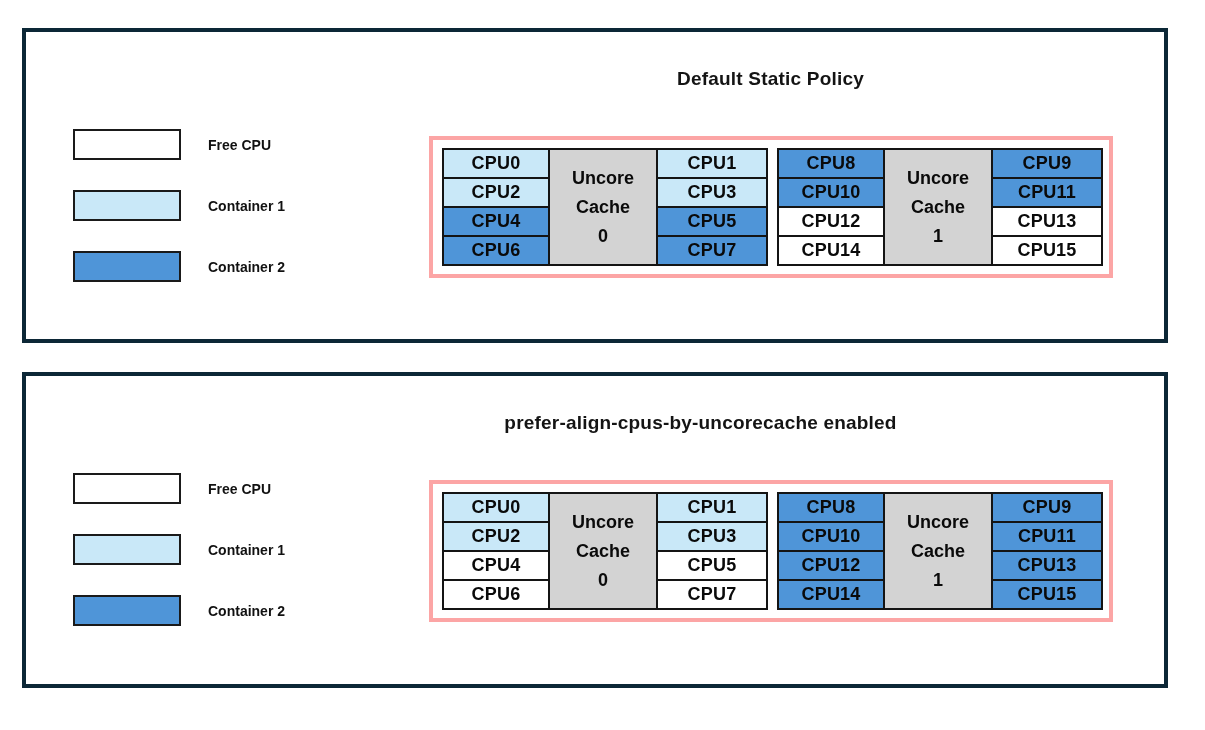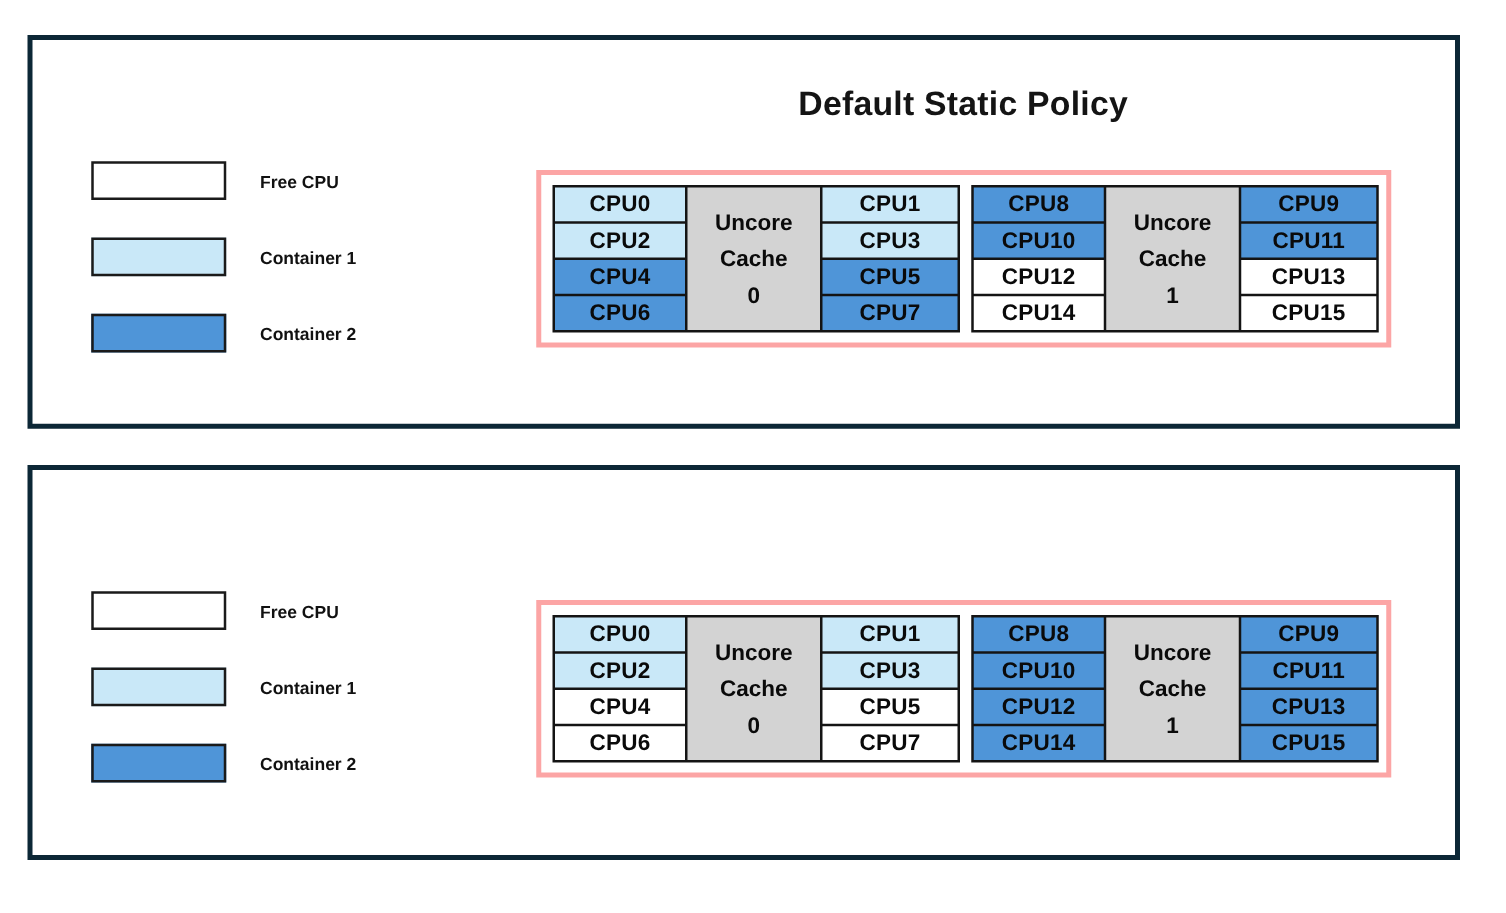--- a/index.html
+++ b/index.html
@@ -21,21 +21,21 @@
     border: 4px solid #0C2736;
   }
   .panel.panel-0 { top: 28px;  height: 315px; }
   .panel.panel-1 { top: 372px; height: 316px; }
 
   .panel-title {
     position: absolute;
     top: 36px;
     width: 683px;
     text-align: center;
-    font-size: 27px;
+    font-size: 19px;
     font-weight: bold;
     color: #141414;
     letter-spacing: 0.2px;
     white-space: nowrap;
   }
   .panel-0 .panel-title { left: 403px; }
   .panel-1 .panel-title { left: 333px; }
 
   .legend {
     position: absolute;
@@ -152,20 +152,21 @@
             <div>1</div>
           </div>
           <div class="cpu-cell" style="grid-area: 1 / 3; background: rgb(79, 149, 216);">CPU9</div>
           <div class="cpu-cell" style="grid-area: 2 / 3; background: rgb(79, 149, 216);">CPU11</div>
           <div class="cpu-cell" style="grid-area: 3 / 3; background: rgb(255, 255, 255);">CPU13</div>
           <div class="cpu-cell" style="grid-area: 4 / 3; background: rgb(255, 255, 255);">CPU15</div>
         </div>
       </div>
     </div>
     <div class="panel panel-1" style="border-color: rgb(12, 39, 54);">
+      <div class="panel-title">prefer-align-cpus-by-uncorecache enabled</div>
       <div class="legend">
         <div class="legend-item">
           <div class="legend-swatch" style="background: rgb(255, 255, 255);"></div>
           <span class="legend-label">Free CPU</span>
         </div>
         <div class="legend-item">
           <div class="legend-swatch" style="background: rgb(201, 232, 248);"></div>
           <span class="legend-label">Container 1</span>
         </div>
         <div class="legend-item">

